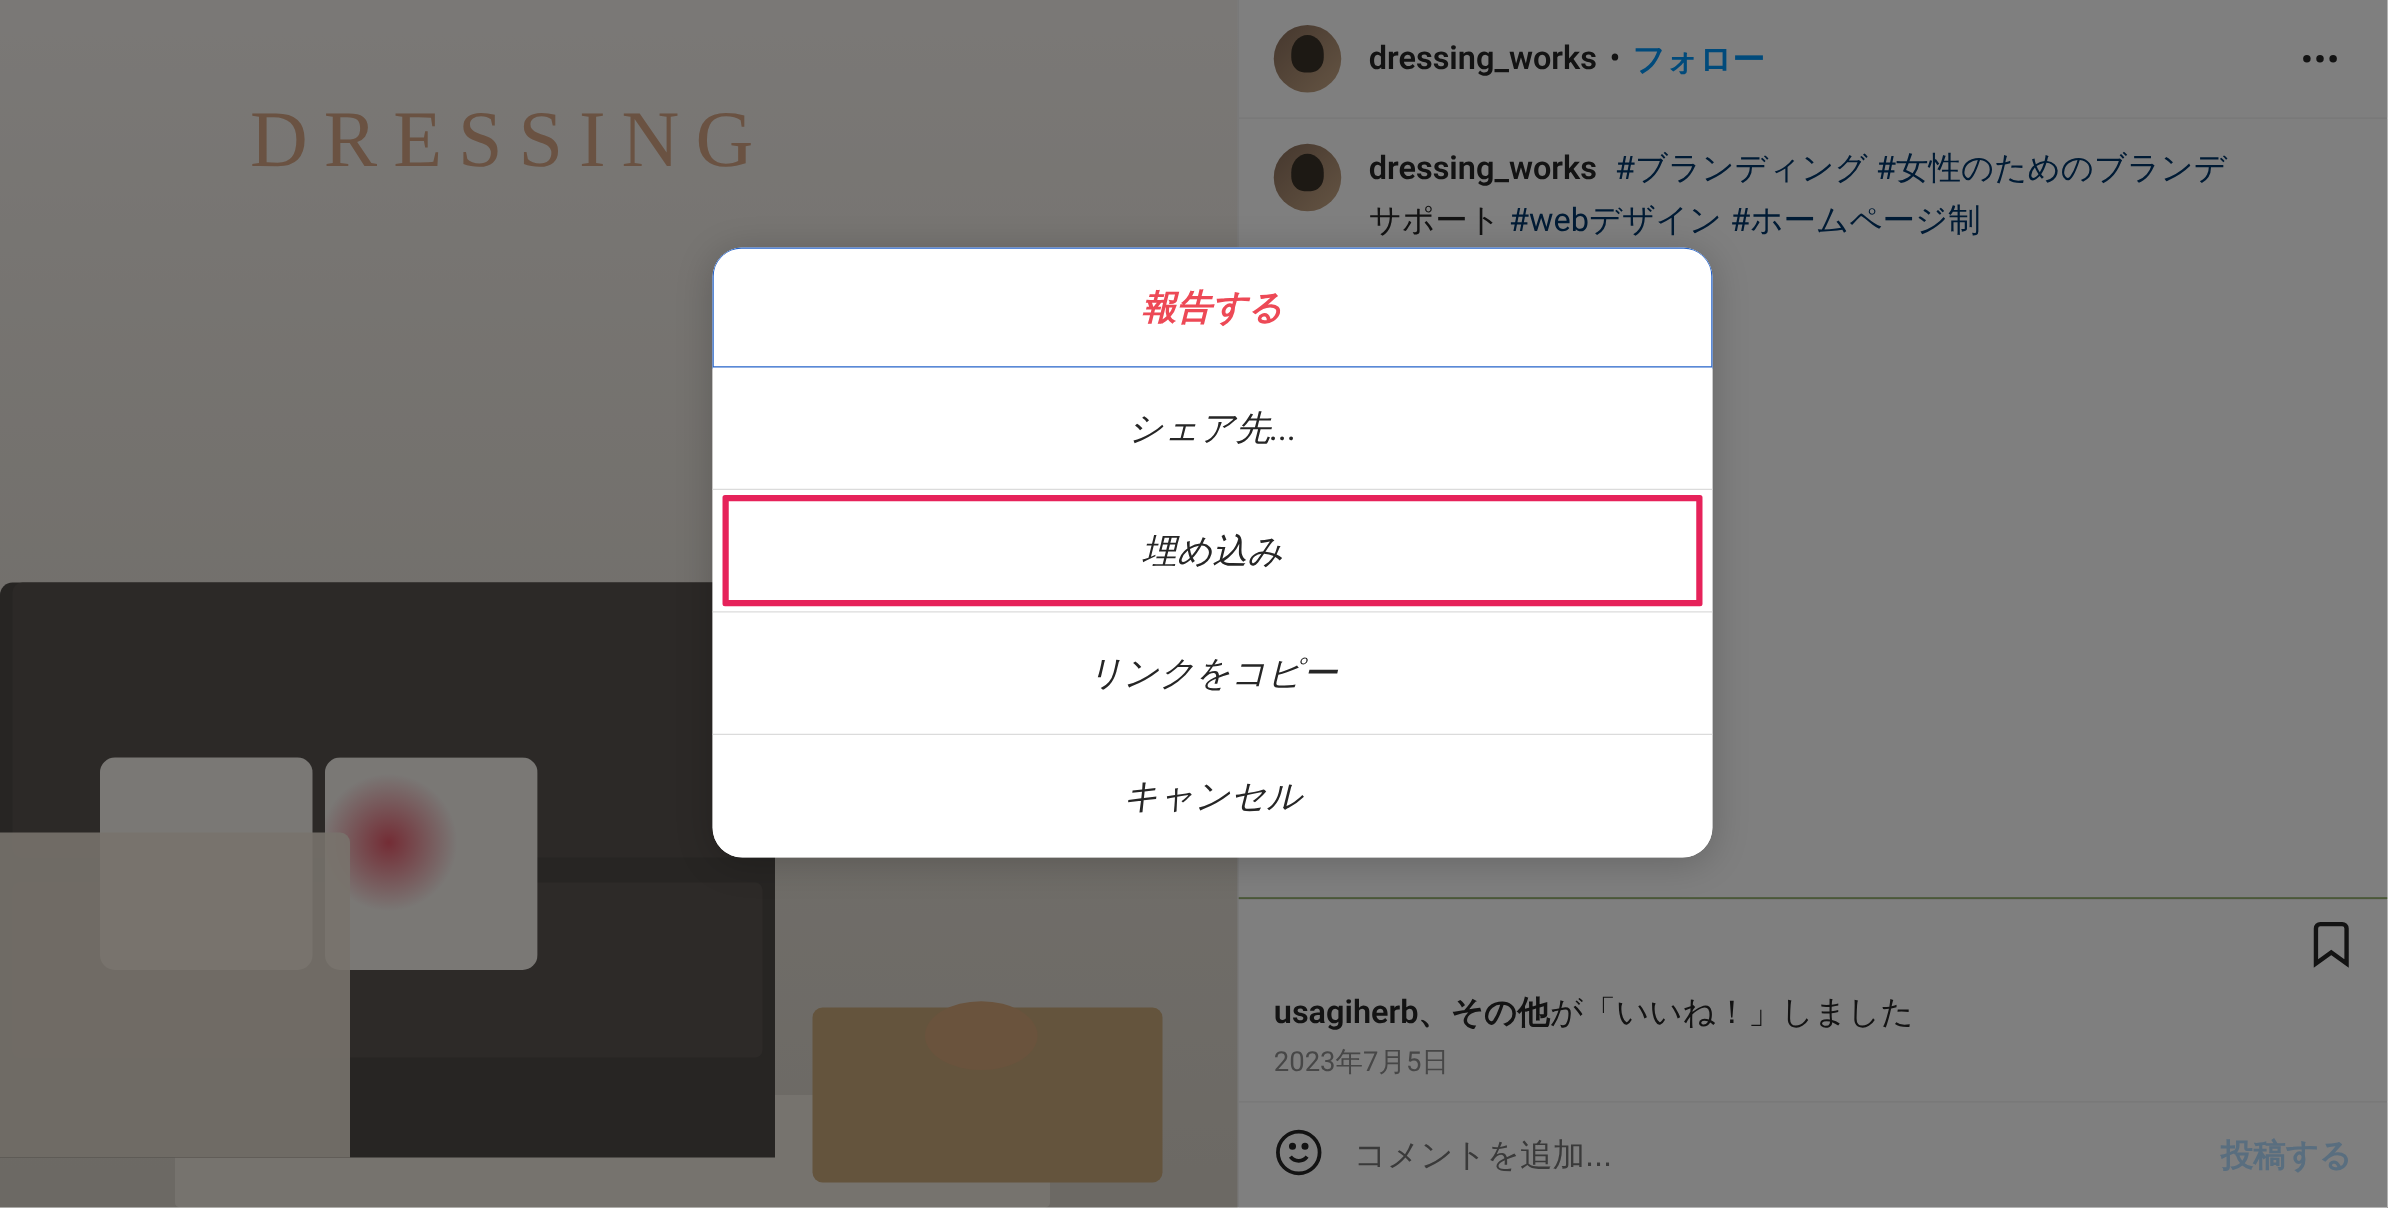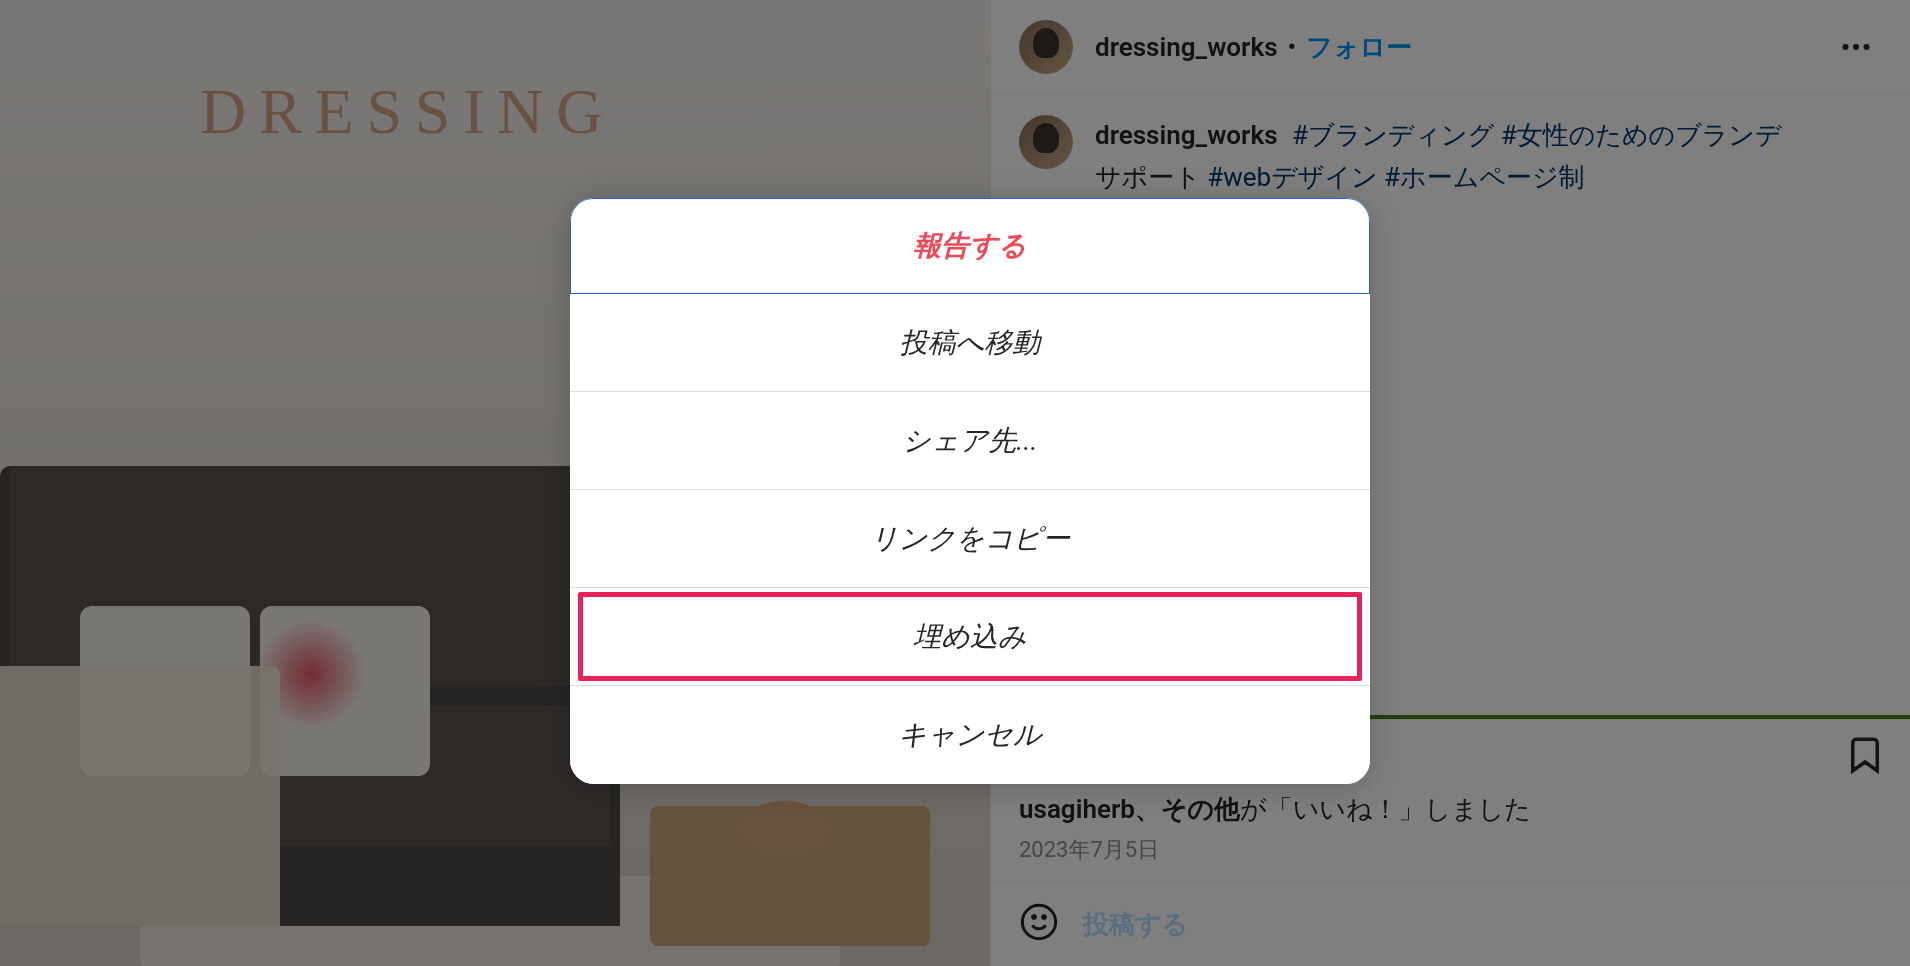--- a/index.html
+++ b/index.html
@@ -182,21 +182,21 @@
     .more-btn {
       margin-left: auto;
       cursor: pointer;
       padding: 8px;
     }
     .more-btn svg { display: block; }
 
     .post-caption {
       display: flex;
       padding: 20px 28px;
-      border-bottom: 4px solid #4d7c0f;
+      border-bottom: 1px solid #4d7c0f;
       flex: 1;
     }
     .caption-text {
       font-size: 26px;
       line-height: 1.6;
       color: #262626;
     }
     .caption-text .username { margin-right: 8px; }
     .hashtag { color: #00376b; }
 
@@ -357,31 +357,31 @@
       <div class="date-row">2023年7月5日</div>
       <div class="comment-row">
         <div class="emoji-btn">
           <svg width="40" height="40" viewBox="0 0 24 24" fill="none" stroke="#262626" stroke-width="1.8">
             <circle cx="12" cy="12" r="10"></circle>
             <path d="M8 14s1.5 2 4 2 4-2 4-2"></path>
             <circle cx="9" cy="9" r="0.8" fill="#262626"></circle>
             <circle cx="15" cy="9" r="0.8" fill="#262626"></circle>
           </svg>
         </div>
+        <input class="comment-input" placeholder="コメントを追加..." style="">
         <span class="post-btn">投稿する</span>
       </div>
     </div>
   </div>
 </div>
 
 <div class="dim-overlay"></div>
 
 <div class="modal">
   <div class="modal-item danger">報告する</div>
-  <div class="modal-item">投稿へ移動</div>
   <div class="modal-item">シェア先...</div>
-  <div class="modal-item">リンクをコピー</div>
   <div class="modal-item highlighted">
     <span>埋め込み</span>
     <div class="highlight-box"></div>
   </div>
+  <div class="modal-item">リンクをコピー</div>
   <div class="modal-item">キャンセル</div>
 </div>
 
 </body></html>

